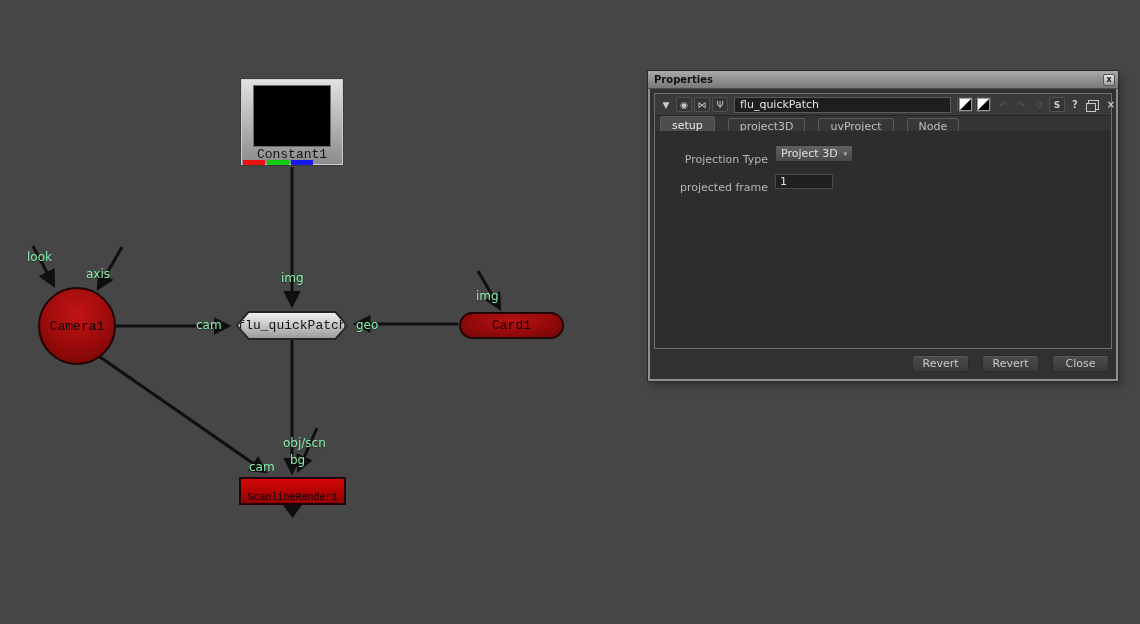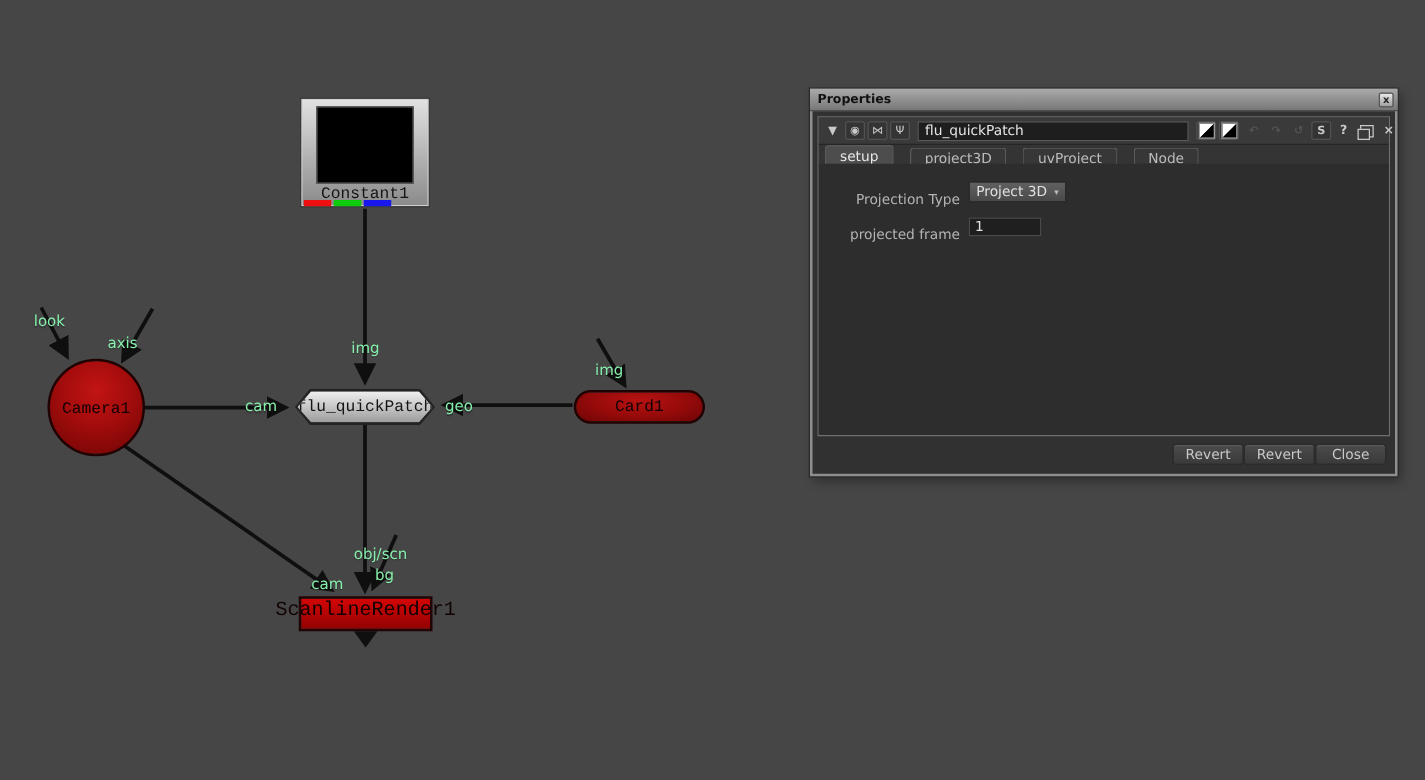--- a/index.html
+++ b/index.html
@@ -55,22 +55,22 @@
     left:459px;top:312px;width:105px;height:27px;border-radius:14px;
     background:radial-gradient(ellipse at 50% 28%,#b81212 0%,#950a0a 55%,#6e0505 100%);
     border:2px solid #200202;
     display:flex;align-items:center;justify-content:center;
     font-size:13px;color:#120202;
   }
   .node-render{
     left:239px;top:477px;width:107px;height:28px;
     background:linear-gradient(#d40606,#930202);
     border:2px solid #230404;
-    display:flex;align-items:flex-start;justify-content:center;
-    font-size:16px;color:#120202;white-space:nowrap;
+    display:flex;align-items:flex-end;justify-content:center;
+    font-size:10px;color:#120202;white-space:nowrap;
   }
   
   .props{
     position:absolute;left:648px;top:71px;width:470px;height:310px;
     background:#8f8f8f;box-sizing:border-box;
     box-shadow:0 0 0 1px #2a2a2a,3px 4px 8px rgba(0,0,0,.35);
   }
   .props-title{
     height:17px;background:linear-gradient(#aaaaaa,#787878);
     display:flex;align-items:center;padding:0 3px 0 6px;
@@ -154,21 +154,21 @@
     color:#e0e0e0;font-size:11px;padding:0 4px;
     font-family:"DejaVu Sans","Liberation Sans",sans-serif;
   }
   .checkbox{
     width:12px;height:12px;background:#3a3a3a;border:1px solid #5c5c5c;
     box-sizing:border-box;margin-right:7px;cursor:pointer;
   }
   .check-row{margin-left:120px;display:flex;align-items:center;margin-top:6px;}
   .check-label{font-size:11px;color:#b5b5b5;}
   .props-footer{
-    position:absolute;right:7px;bottom:7px;display:flex;
+    position:absolute;right:7px;bottom:7px;display:flex;gap:13px;
   }
   .fbtn{
     width:57px;height:17px;border-radius:3px;
     background:linear-gradient(#4b4b4b,#3a3a3a);
     border:1px solid #2b2b2b;box-shadow:inset 0 1px 0 #5a5a5a;
     display:flex;align-items:center;justify-content:center;
     font-size:11px;color:#c9c9c9;cursor:pointer;box-sizing:border-box;
   }
 </style>
 </head>
@@ -222,21 +222,21 @@
   <span>ScanlineRender1</span>
 </div>
 
 <span class="elabel" style="left:27px;top:250px;">look</span>
 <span class="elabel" style="left:86px;top:267px;">axis</span>
 <span class="elabel" style="left:281px;top:271px;">img</span>
 <span class="elabel" style="left:196px;top:318px;">cam</span>
 <span class="elabel" style="left:356px;top:318px;">geo</span>
 <span class="elabel" style="left:476px;top:289px;">img</span>
 <span class="elabel" style="left:283px;top:436px;">obj/scn</span>
-<span class="elabel" style="left:300px;top:453px;">bg</span>
+<span class="elabel" style="left:290px;top:453px;">bg</span>
 <span class="elabel" style="left:249px;top:460px;">cam</span>
 
 <div class="props">
   <div class="props-title">
     <span>Properties</span>
     <span class="props-title-close">x</span>
   </div>
 
   <div class="props-body">
     <div class="node-panel">

